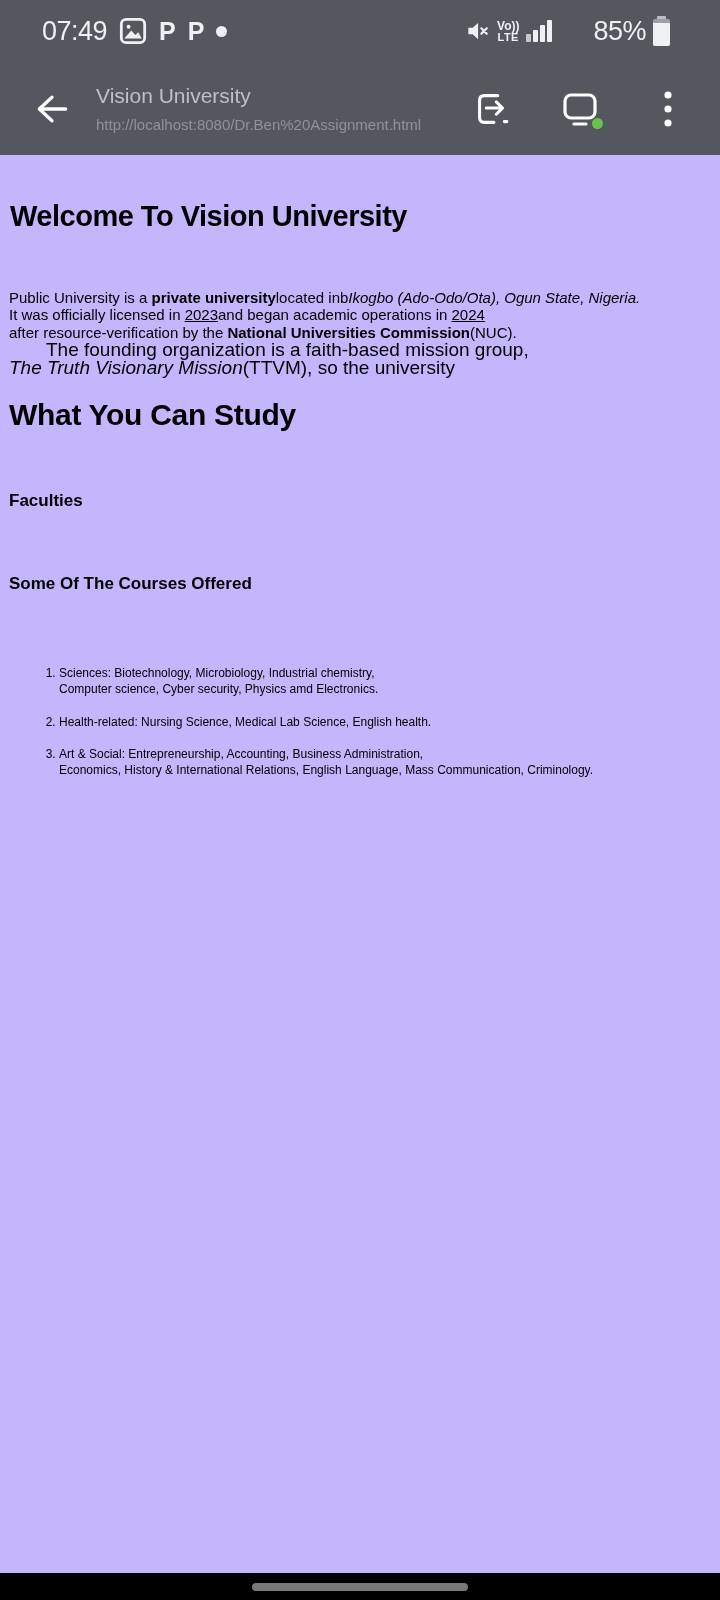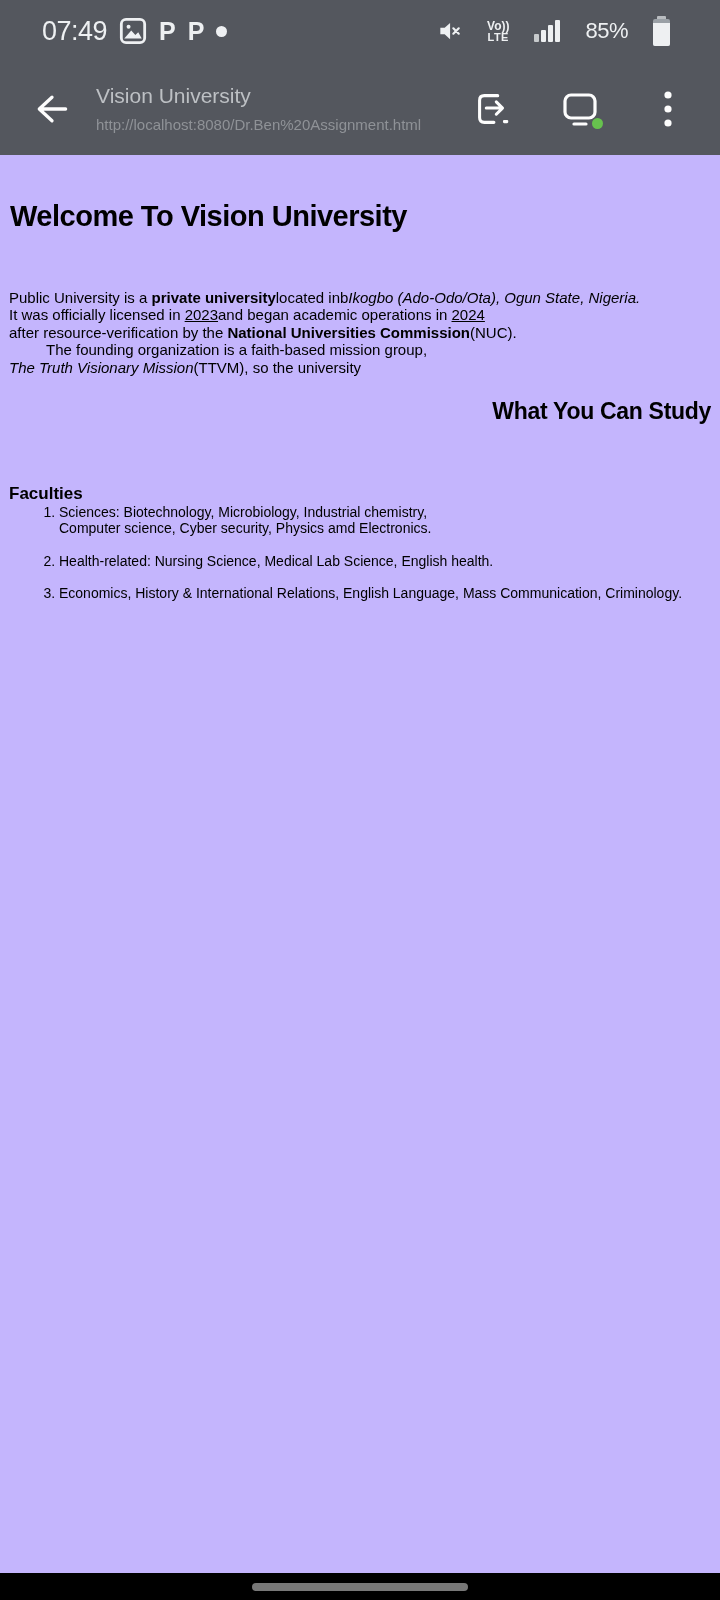--- a/index.html
+++ b/index.html
@@ -10,29 +10,29 @@
     display:flex; flex-direction:column; overflow:hidden; background:#0000fe;
   }
 
   
   .statusbar {
     height:62px; background:#54575e; color:#eef0f2;
     display:flex; align-items:center; padding:0 50px 0 42px; flex:0 0 auto;
   }
   .sb-left { display:flex; align-items:center; gap:12px; }
   .sb-time { font-size:27px; letter-spacing:-0.5px; }
-  .sb-right { margin-left:auto; display:flex; align-items:center; gap:25px; }
+  .sb-right { margin-left:auto; display:flex; align-items:center; gap:7px; }
   .p-badge { font-size:25px; font-weight:800; line-height:1; }
   .mini-dot { width:11px; height:11px; border-radius:50%; background:#eef0f2; }
   .volte { display:flex; flex-direction:column; align-items:center; line-height:1; font-weight:700; }
   .volte .t1 { font-size:12px; }
   .volte .t2 { font-size:11px; letter-spacing:0.5px; }
   .sigbars { display:flex; align-items:flex-end; gap:2px; height:22px; }
   .sigbars i { display:block; width:5px; background:#eef0f2; border-radius:1px; }
-  .sb-batt-pct { font-size:22px; letter-spacing:-0.5px; }
+  .sb-batt-pct { font-size:27px; letter-spacing:-0.5px;margin-left:34px; }
   .battery { width:17px; height:30px; display:flex; flex-direction:column; align-items:center; }
   .battery .cap { width:9px; height:3px; background:#b9bcc0; border-radius:1px 1px 0 0; }
   .battery .body { width:17px; flex:1; background:#9aa0a6; border-radius:2px; position:relative; overflow:hidden; }
   .battery .fill { position:absolute; left:0; right:0; bottom:0; height:85%; background:#eef0f2; }
 
   
   .toolbar {
     height:93px; background:#54575e; display:flex; align-items:center;
     padding:0 28px 0 26px; flex:0 0 auto;
   }
@@ -43,29 +43,29 @@
   .tb-actions { margin-left:auto; display:flex; align-items:center; gap:40px; }
   .tb-icon { width:48px; height:48px; display:flex; align-items:center; justify-content:center; position:relative; }
   .green-dot { position:absolute; right:1px; bottom:4px; width:11px; height:11px; border-radius:50%; background:#67c24e; }
 
   
   .content {
     flex:1 1 auto; background:#c4b5fd; color:#000; padding:0 9px; overflow:hidden;
   }
   h1.page-h1 { font-size:29px; font-weight:700; letter-spacing:-0.5px; margin:45px 0 0 1px; }
   .intro { margin-top:56px; font-size:15px; line-height:17.3px; }
-  .intro .lg { font-size:15px; line-height:18.6px; }
+  .intro .lg { font-size:19px; line-height:18.6px; }
   .intro .indent { display:inline-block; width:37px; }
-  h2.page-h2 { font-size:23px; font-weight:700; margin-top:20px; letter-spacing:-0.3px;text-align:right; }
+  h2.page-h2 { font-size:30px; font-weight:700; margin-top:20px; letter-spacing:-0.3px; }
   h3.page-h3 { font-size:17px; font-weight:700; }
   .h3-faculties { margin-top:59px; }
   .faculty-list { margin-top:73px; padding-left:48px; font-size:15px; list-style:disc; }
   .faculty-list li { margin-bottom:16px; line-height:17px; }
   .h3-courses { margin-top:63px; }
-  .course-list { padding-left:50px; font-size:14px; list-style:decimal; }
+  .course-list { margin-top:71px; padding-left:50px; font-size:12px; list-style:decimal; }
   .course-list li { margin-bottom:16px; line-height:16.3px; }
   .course-l2 { display:block; }
 
   
   .navbar { height:27px; background:#000; flex:0 0 auto; position:relative; }
   .home-pill {
     position:absolute; left:50%; top:10px; transform:translateX(-50%);
     width:216px; height:8px; border-radius:4px; background:#787878;
   }
   svg { display:block; }
@@ -161,25 +161,26 @@
       <span class="lg"><span class="indent"></span><span>The founding organization is a faith-based mission group,</span><br>
       <i>The Truth Visionary Mission</i><span>(TTVM), so the university</span><br>
       </span>
     </p>
 
     <h2 class="page-h2">What You Can Study</h2>
 
     <h3 class="page-h3 h3-faculties">Faculties</h3>
 
 
+    <h3 class="page-h3 h3-courses">Some Of The Courses Offered</h3>
 
     <ol class="course-list">
       <li><span>Sciences: Biotechnology, Microbiology, Industrial chemistry,</span><span class="course-l2">Computer science, Cyber security, Physics amd Electronics.</span></li>
       <li><span>Health-related: Nursing Science, Medical Lab Science, English health.</span><span class="course-l2"></span></li>
-      <li><span class="course-l2">Economics, History &amp; International Relations, English Language, Mass Communication, Criminology.</span></li>
+      <li><span>Art &amp; Social: Entrepreneurship, Accounting, Business Administration,</span><span class="course-l2">Economics, History &amp; International Relations, English Language, Mass Communication, Criminology.</span></li>
     </ol>
   </div>
 
   <div class="navbar">
     <div class="home-pill"></div>
   </div>
 
 </div>
 
 </body></html>

